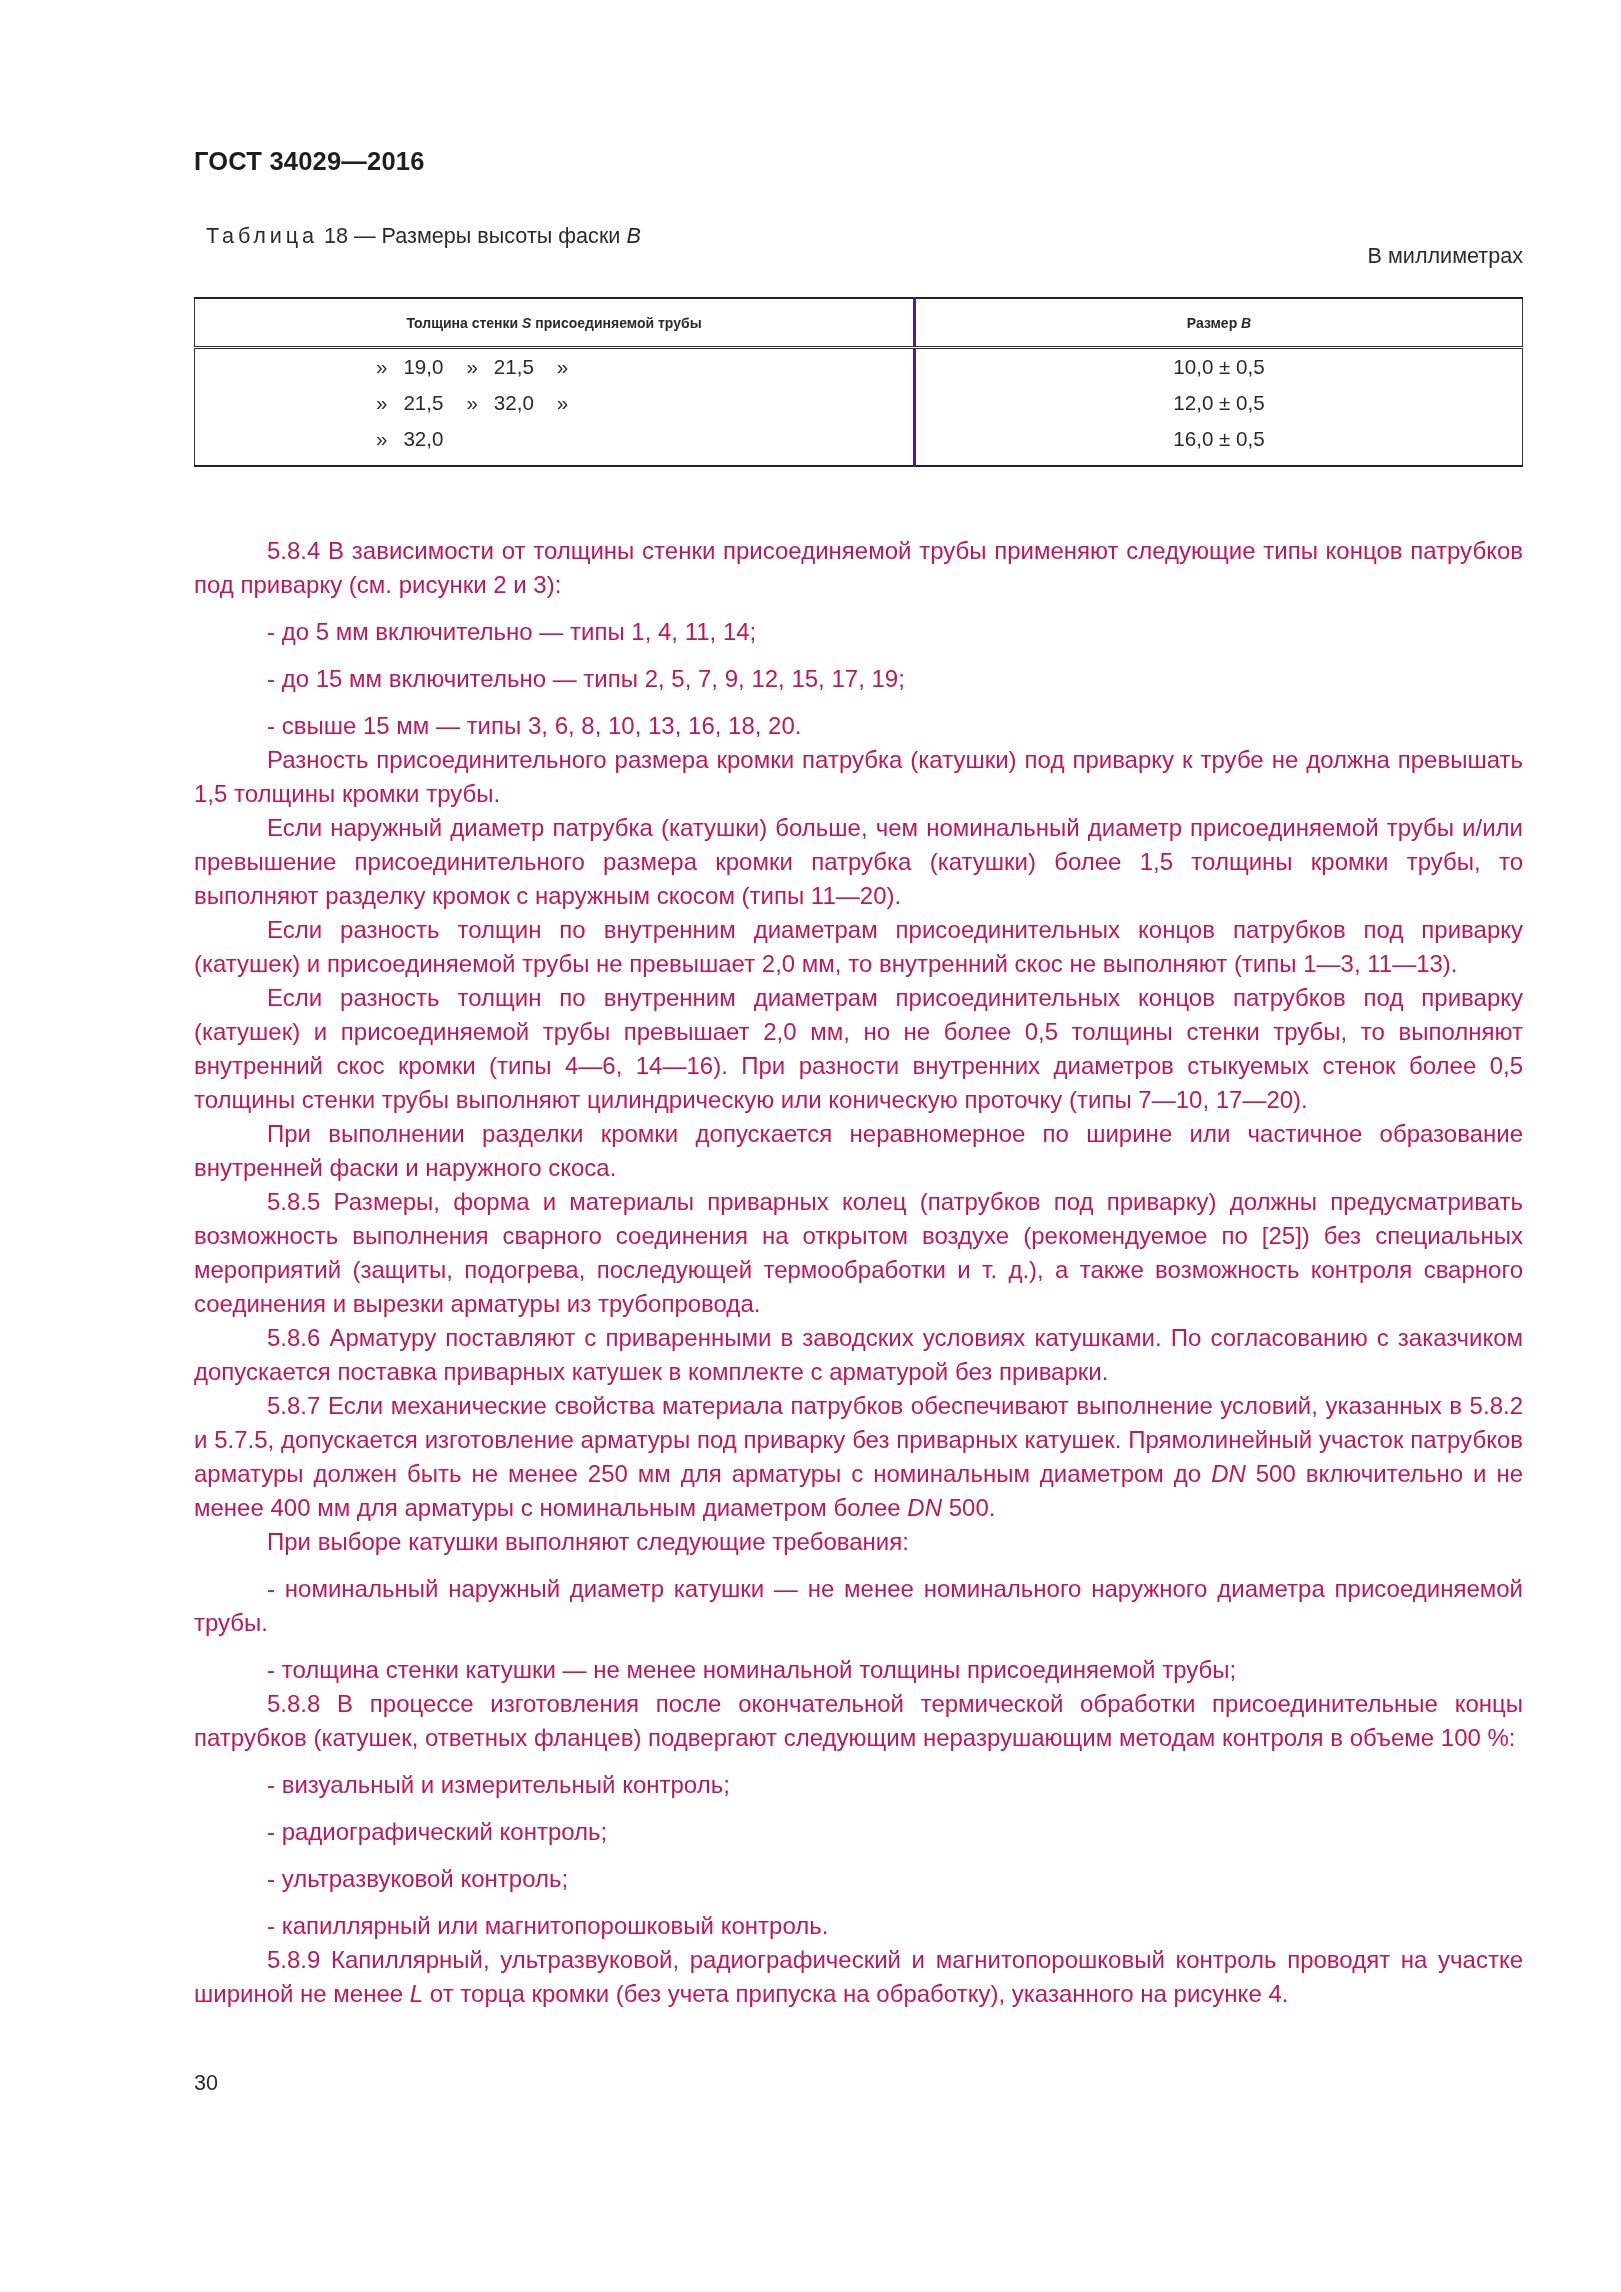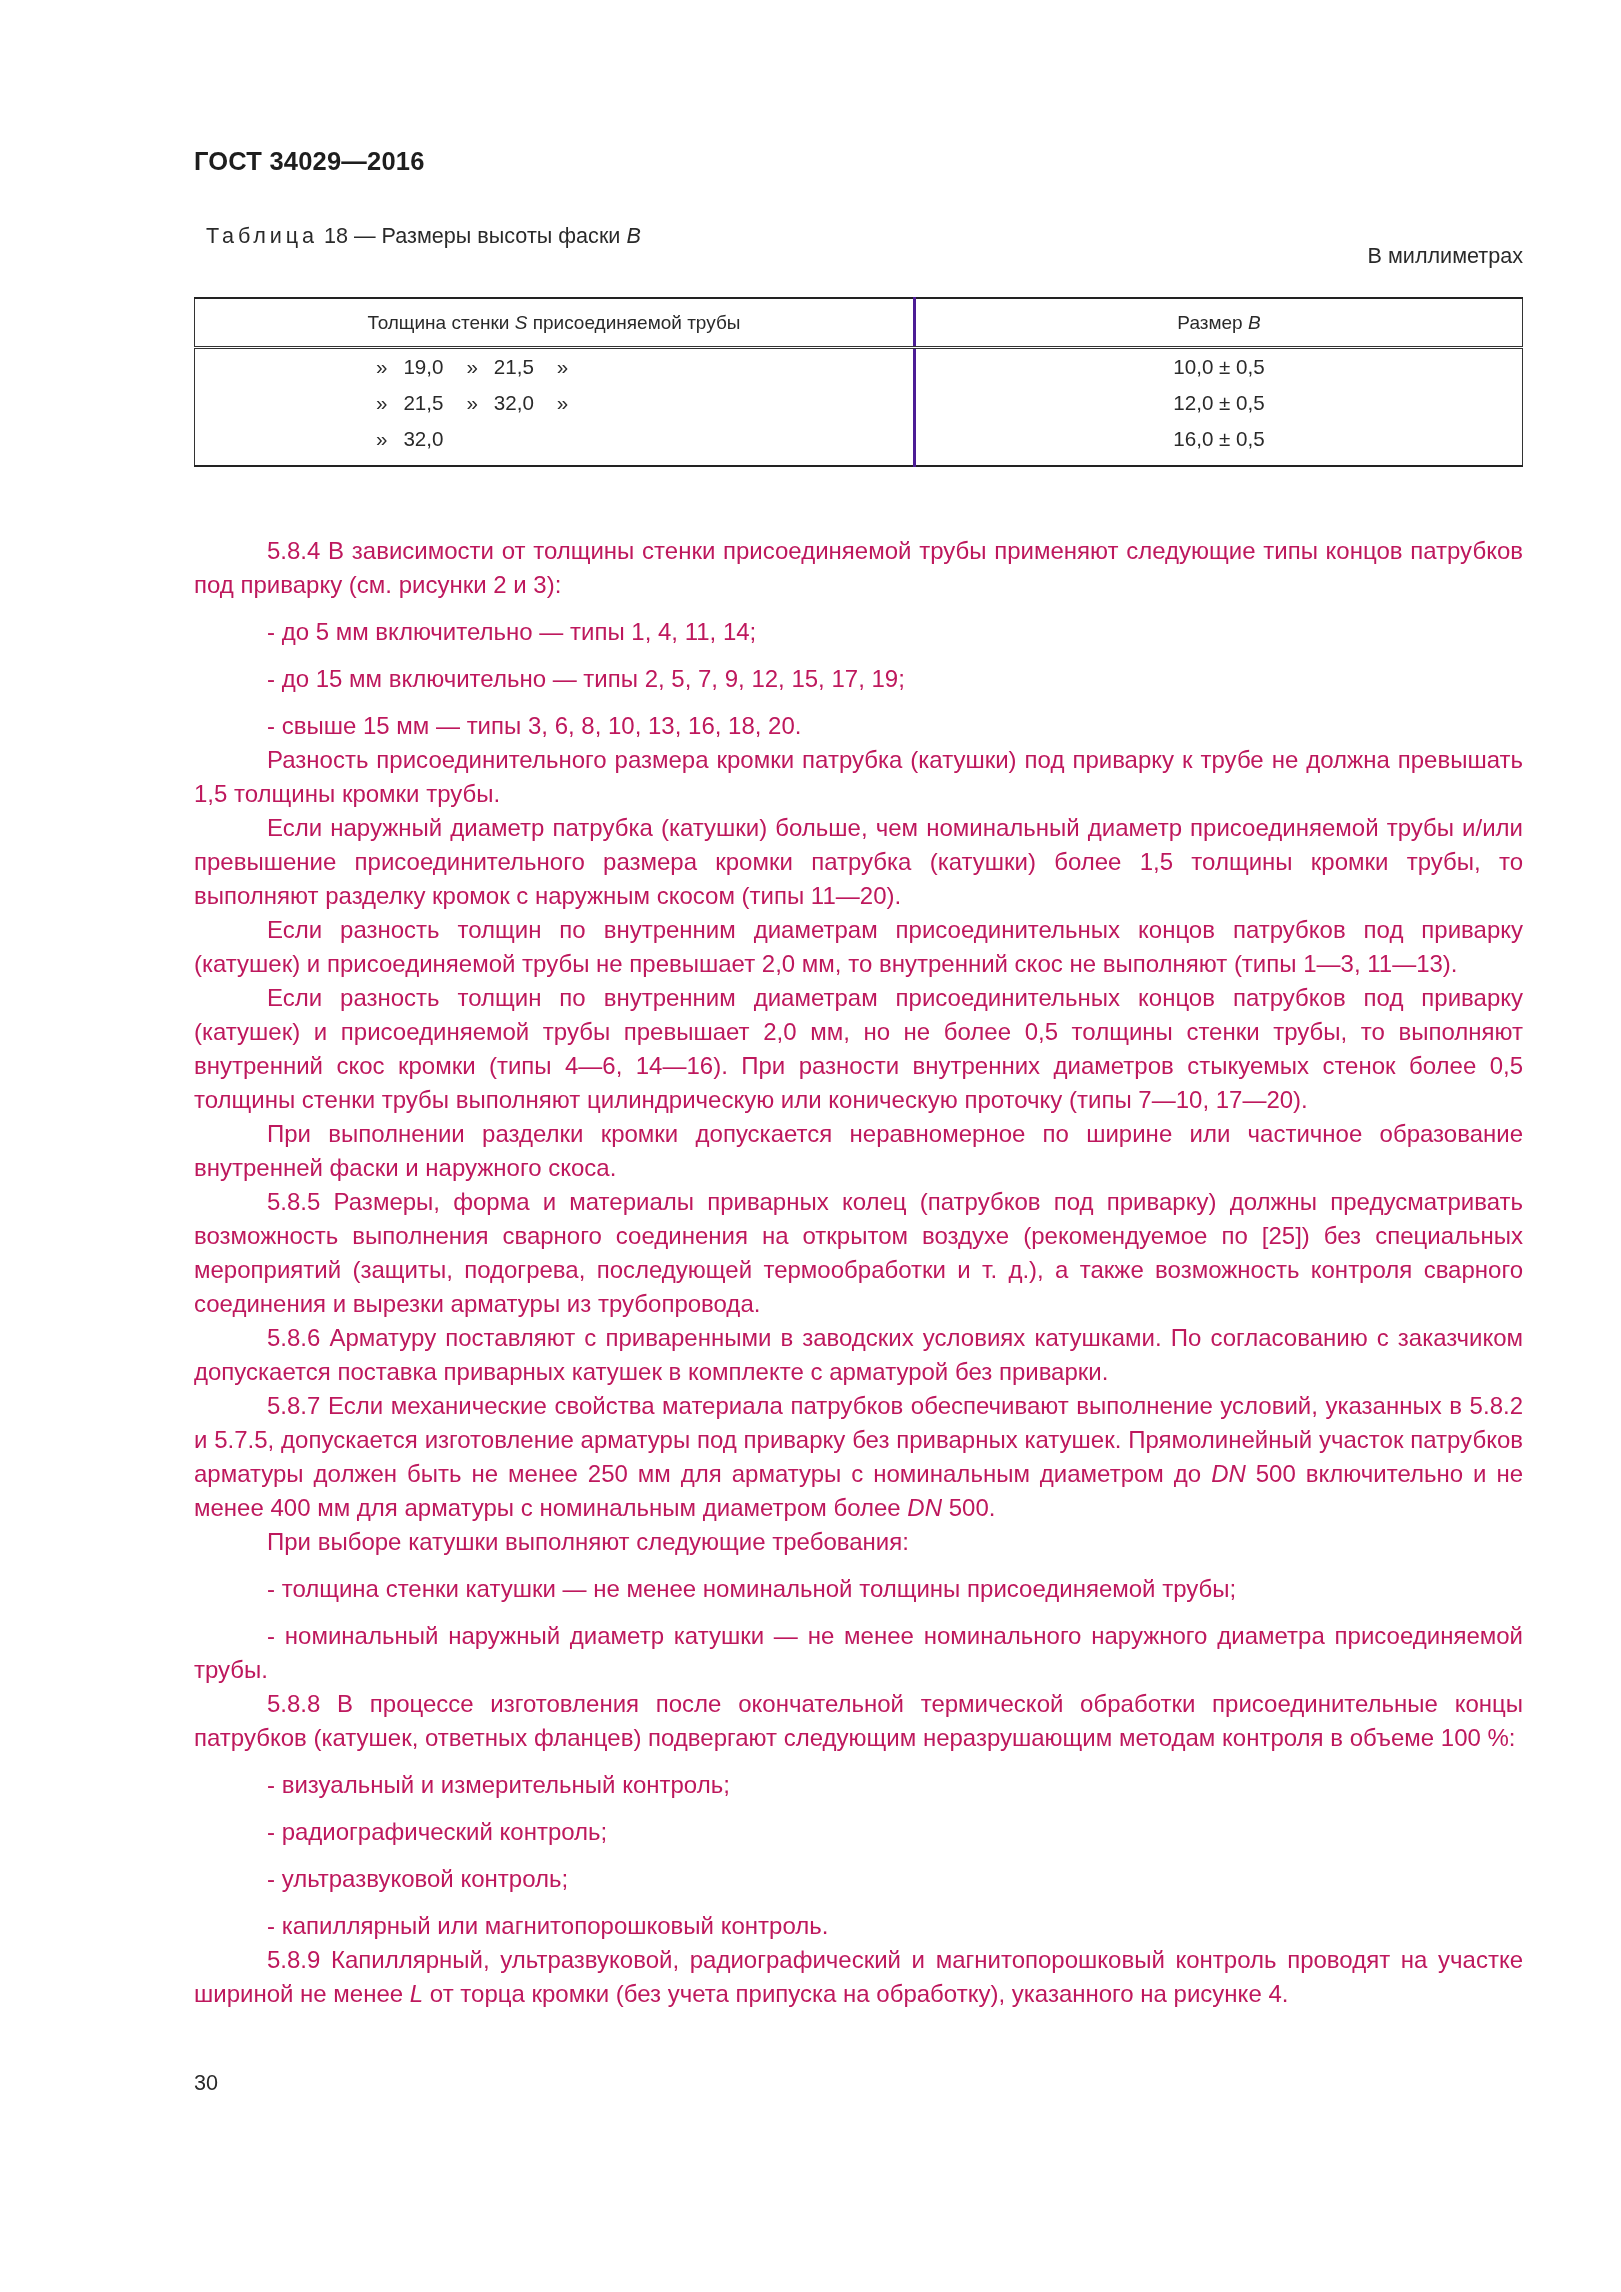--- a/index.html
+++ b/index.html
@@ -3,21 +3,21 @@
 <meta charset="utf-8">
 <style>
   html, body { margin: 0; padding: 0; background: #ffffff; }
   body { width: 1621px; height: 2293px; position: relative; font-family: "Liberation Sans", sans-serif; color: #2a2a2a; }
   .page { position: absolute; left: 194px; top: 0; width: 1329px; }
   .doc-title { position: absolute; top: 147px; left: 0; font-size: 25.5px; font-weight: bold; color: #1e1e1e; letter-spacing: 0.2px; }
   .table-caption { position: absolute; top: 223px; left: 12px; font-size: 21.6px; color: #2a2a2a; }
   .table-caption .spaced { letter-spacing: 3.9px; }
   .units { position: absolute; top: 243px; right: 0; font-size: 21.6px; color: #2a2a2a; }
   table.spec { position: absolute; top: 297px; left: 0; width: 1329px; border-collapse: collapse; font-size: 20.6px; color: #2a2a2a; border-top: 2.9px solid #222; border-bottom: 2.9px solid #222; border-left: 1px solid #333; border-right: 1px solid #333; }
-  table.spec th { font-weight: normal; height: 45px; border-bottom: 3.9px double #333; font-size: 19px; }
+  table.spec th { font-weight: bold; height: 45px; border-bottom: 3.9px double #333; font-size: 14px; }
   table.spec th + th, table.spec td + td { border-left: 3px solid #4c1d95; }
   table.spec td { height: 36px; padding: 0; }
   table.spec tr.first td { padding-top: 7.8px; }
   table.spec tr.last td { padding-bottom: 7.8px; }
   td.col1 { width: 720px; padding-left: 181px !important; box-sizing: border-box; }
   td.col2 { text-align: center; }
   .q { display: inline-block; width: 27.4px; }
   .v { display: inline-block; min-width: 63px; }
   .body-text { position: absolute; top: 534px; left: 0; width: 1329px; font-size: 24px; line-height: 34px; color: #be185d; text-align: justify; }
   .body-text p { margin: 0; text-indent: 73px; }
@@ -67,22 +67,22 @@
     <p class="li">- свыше 15 мм — типы 3, 6, 8, 10, 13, 16, 18, 20.</p>
     <p>Разность присоединительного размера кромки патрубка (катушки) под приварку к трубе не должна превышать 1,5 толщины кромки трубы.</p>
     <p>Если наружный диаметр патрубка (катушки) больше, чем номинальный диаметр присоединяемой трубы и/или превышение присоединительного размера кромки патрубка (катушки) более 1,5 толщины кромки трубы, то выполняют разделку кромок с наружным скосом (типы 11—20).</p>
     <p>Если разность толщин по внутренним диаметрам присоединительных концов патрубков под приварку (катушек) и присоединяемой трубы не превышает 2,0 мм, то внутренний скос не выполняют (типы 1—3, 11—13).</p>
     <p>Если разность толщин по внутренним диаметрам присоединительных концов патрубков под приварку (катушек) и присоединяемой трубы превышает 2,0 мм, но не более 0,5 толщины стенки трубы, то выполняют внутренний скос кромки (типы 4—6, 14—16). При разности внутренних диаметров стыкуемых стенок более 0,5 толщины стенки трубы выполняют цилиндрическую или коническую проточку (типы 7—10, 17—20).</p>
     <p>При выполнении разделки кромки допускается неравномерное по ширине или частичное образование внутренней фаски и наружного скоса.</p>
     <p>5.8.5 Размеры, форма и материалы приварных колец (патрубков под приварку) должны предусматривать возможность выполнения сварного соединения на открытом воздухе (рекомендуемое по [25]) без специальных мероприятий (защиты, подогрева, последующей термообработки и т. д.), а также возможность контроля сварного соединения и вырезки арматуры из трубопровода.</p>
     <p>5.8.6 Арматуру поставляют с приваренными в заводских условиях катушками. По согласованию с заказчиком допускается поставка приварных катушек в комплекте с арматурой без приварки.</p>
     <p><span>5.8.7 Если механические свойства материала патрубков обеспечивают выполнение условий, указанных в 5.8.2 и 5.7.5, допускается изготовление арматуры под приварку без приварных катушек. Прямолинейный участок патрубков арматуры должен быть не менее 250 мм для арматуры с номинальным диаметром до </span><i>DN</i><span> 500 включительно и не менее 400 мм для арматуры с номинальным диаметром более </span><i>DN</i><span> 500.</span></p>
     <p>При выборе катушки выполняют следующие требования:</p>
+    <p class="li">- номинальный наружный диаметр катушки — не менее номинального наружного диаметра присоединяемой трубы.</p>
     <p class="li">- толщина стенки катушки — не менее номинальной толщины присоединяемой трубы;</p>
-    <p class="li">- номинальный наружный диаметр катушки — не менее номинального наружного диаметра присоединяемой трубы.</p>
     <p>5.8.8 В процессе изготовления после окончательной термической обработки присоединительные концы патрубков (катушек, ответных фланцев) подвергают следующим неразрушающим методам контроля в объеме 100 %:</p>
     <p class="li">- визуальный и измерительный контроль;</p>
     <p class="li">- радиографический контроль;</p>
     <p class="li">- ультразвуковой контроль;</p>
     <p class="li">- капиллярный или магнитопорошковый контроль.</p>
     <p><span>5.8.9 Капиллярный, ультразвуковой, радиографический и магнитопорошковый контроль проводят на участке шириной не менее </span><i>L</i><span> от торца кромки (без учета припуска на обработку), указанного на рисунке 4.</span></p>
   </div>
 
   <div class="page-num">30</div>
 </div>

